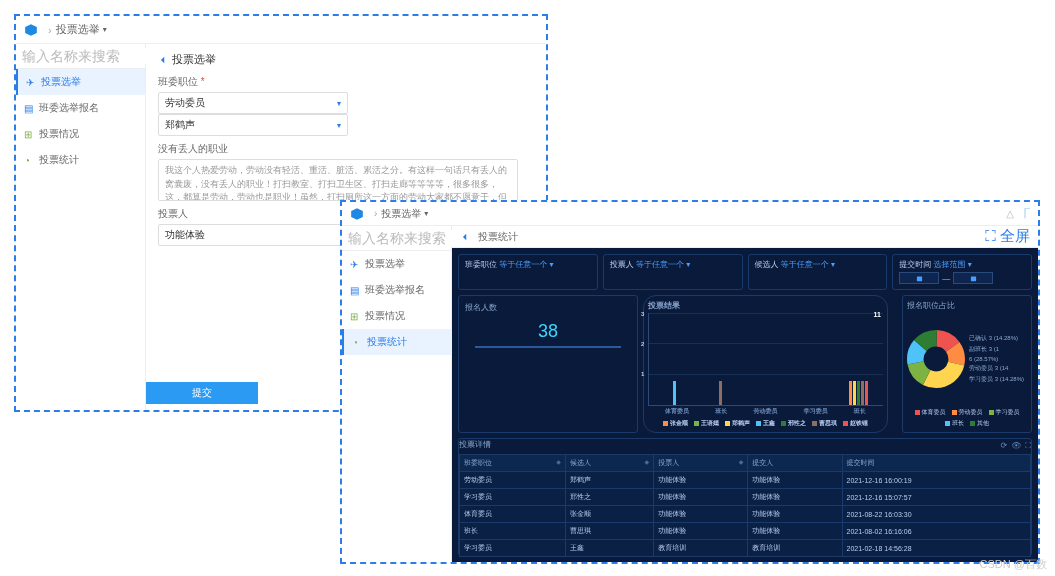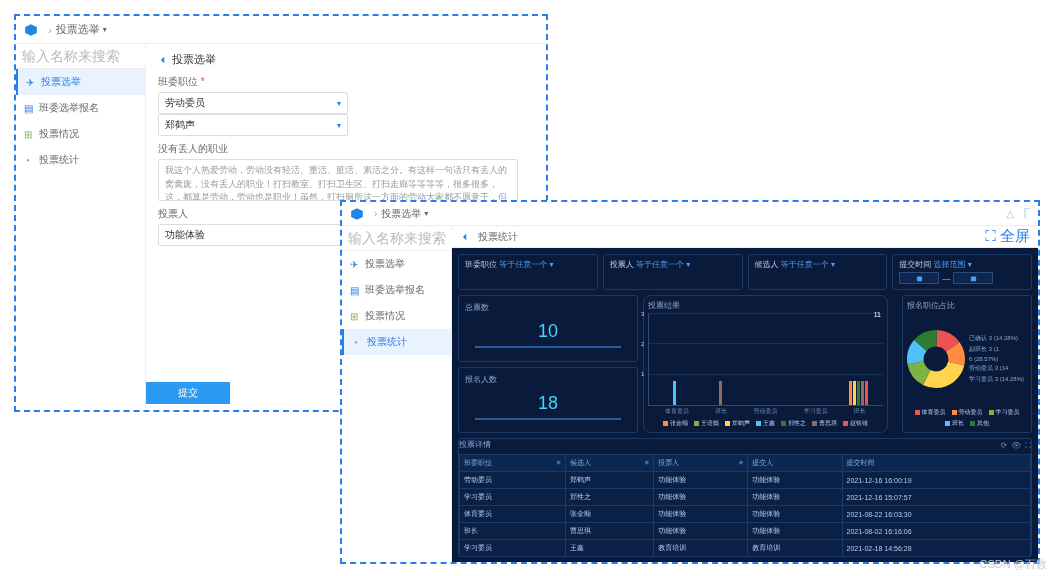--- a/index.html
+++ b/index.html
@@ -22,21 +22,21 @@
 .pa-main { flex: 1; padding: 8px 12px; position: relative; }
 .pa-title-row { display: flex; align-items: center; margin-bottom: 8px; }
 .caret-left { width: 10px; height: 10px; color: #2b7de9; margin-right: 4px; }
 .pa-title { font-size: 11px; color: #333; }
 .flabel { font-size: 10px; color: #666; margin: 6px 0 3px; }
 .req { color: #e74c3c; }
 .fselect { width: 190px; height: 22px; border: 1px solid #ddd; border-radius: 2px; display: flex; align-items: center; justify-content: space-between; padding: 0 6px; font-size: 10px; color: #333; }
 .fselect .dd { color: #2b7de9; font-size: 8px; }
 .ftext { width: 360px; border: 1px solid #ddd; border-radius: 2px; padding: 4px 6px; font-size: 9px; color: #999; line-height: 1.5; height: 42px; overflow: hidden; }
 .fval { width: 360px; height: 22px; border: 1px solid #ddd; border-radius: 2px; display: flex; align-items: center; padding: 0 6px; font-size: 10px; color: #333; }
-.submit-btn { position: absolute; bottom: 6px; left: 0; width: 84px; height: 22px; background: #2b9af3; color: #fff; font-size: 10px; display: flex; align-items: center; justify-content: center; cursor: pointer; }
+.submit-btn { position: absolute; bottom: 6px; left: 0; width: 112px; height: 22px; background: #2b9af3; color: #fff; font-size: 10px; display: flex; align-items: center; justify-content: center; cursor: pointer; }
 .cursor-arrow { position: absolute; left: 220px; bottom: -2px; width: 22px; height: 22px; }
 
 
 .panel-b { position: absolute; left: 340px; top: 200px; width: 700px; height: 364px; border: 2px dashed #2b7de9; background: #fff; }
 .pb-header { height: 24px; display: flex; align-items: center; padding: 0 8px; border-bottom: 1px solid #eee; font-size: 10px; color: #666; }
 .pb-header .sp { flex: 1; }
 .pb-body { display: flex; height: calc(100% - 24px); }
 .pb-side { width: 110px; border-right: 1px solid #eee; background: #fff; }
 .pb-main { flex: 1; display: flex; flex-direction: column; }
 .pb-bar { height: 22px; display: flex; align-items: center; padding: 0 8px; border-bottom: 1px solid #eee; font-size: 10px; color: #666; }
@@ -48,21 +48,21 @@
 .fcard .ft { font-size: 8px; margin-top: 45px; }
 .fcard .fv { color: #4a9eff; }
 .daterange { display: flex; align-items: center; gap: 3px; margin-top: 2px; }
 .dbox { width: 40px; height: 12px; border: 1px solid #2a4a7a; background: #0d254f; display: flex; align-items: center; justify-content: center; }
 .cal { width: 7px; height: 7px; color: #4a9eff; }
 .row2 { display: flex; gap: 5px; flex: 1; }
 .kpi-col { width: 180px; display: flex; flex-direction: column; gap: 5px; }
 .kpi { flex: 1; border: 1px solid #1a3a6a; border-radius: 3px; padding: 6px; display: flex; flex-direction: column; }
 .kpi .kt { font-size: 8px; color: #8aa8d0; }
 .kpi .kv { font-size: 18px; color: #3dd6ff; text-align: center; border-bottom: 2px solid #2a5a9a; padding: 4px 0; margin: 4px 10px 0; }
-.chart-card { flex: 1; border: 1px solid #1a3a6a; border-radius: 8px; padding: 4px; display: flex; flex-direction: column; }
+.chart-card { flex: 1; border: 1px solid #1a3a6a; border-radius: 13px; padding: 4px; display: flex; flex-direction: column; font-weight: bold; }
 .cc-title { font-size: 8px; color: #8aa8d0; margin-bottom: 2px; }
 .bars-area { flex: 1; display: flex; align-items: flex-end; gap: 4px; padding: 0 4px; position: relative; border-left: 1px solid #2a4a7a; border-bottom: 1px solid #2a4a7a; }
 .grid-line { position: absolute; left: 0; right: 0; border-top: 1px solid #183055; }
 .bar-group { flex: 1; display: flex; align-items: flex-end; gap: 1px; justify-content: center; }
 .bar { width: 3px; }
 .legend { display: flex; flex-wrap: wrap; gap: 2px 6px; margin-top: 3px; font-size: 6px; justify-content: center; }
 .lg { display: flex; align-items: center; gap: 2px; }
 .sw { width: 5px; height: 5px; }
 .pie-card { width: 130px; border: 1px solid #1a3a6a; border-radius: 3px; padding: 4px; display: flex; flex-direction: column; margin-left: 9px; }
 .pie-wrap { display: flex; align-items: center; gap: 4px; flex: 1; }
@@ -212,26 +212,22 @@
                   <svg class="cal" viewBox="0 0 24 24" fill="currentColor">
                     <rect x="3" y="5" width="18" height="16" rx="2"></rect>
                   </svg>
                 </div>
               </div>
           </div>
         </div>
         <div class="row2">
           <div class="kpi-col">
             <div class="kpi">
-                <span class="kt">总票数</span>
-                <span class="kv">10</span>
-              </div>
-            <div class="kpi">
                 <span class="kt">报名人数</span>
-                <span class="kv">18</span>
+                <span class="kv">38</span>
               </div>
           </div>
           <div class="chart-card">
             <div class="cc-title">投票结果</div>
             <div class="bars-area">
               <div class="grid-line" style="bottom:33%;"></div>
                 <div class="grid-line" style="bottom:66%;"></div>
                 <div class="grid-line" style="bottom:99%;"></div>
               <div class="bar-group">
                   <div class="bar c4" style="height:24px;"></div>

